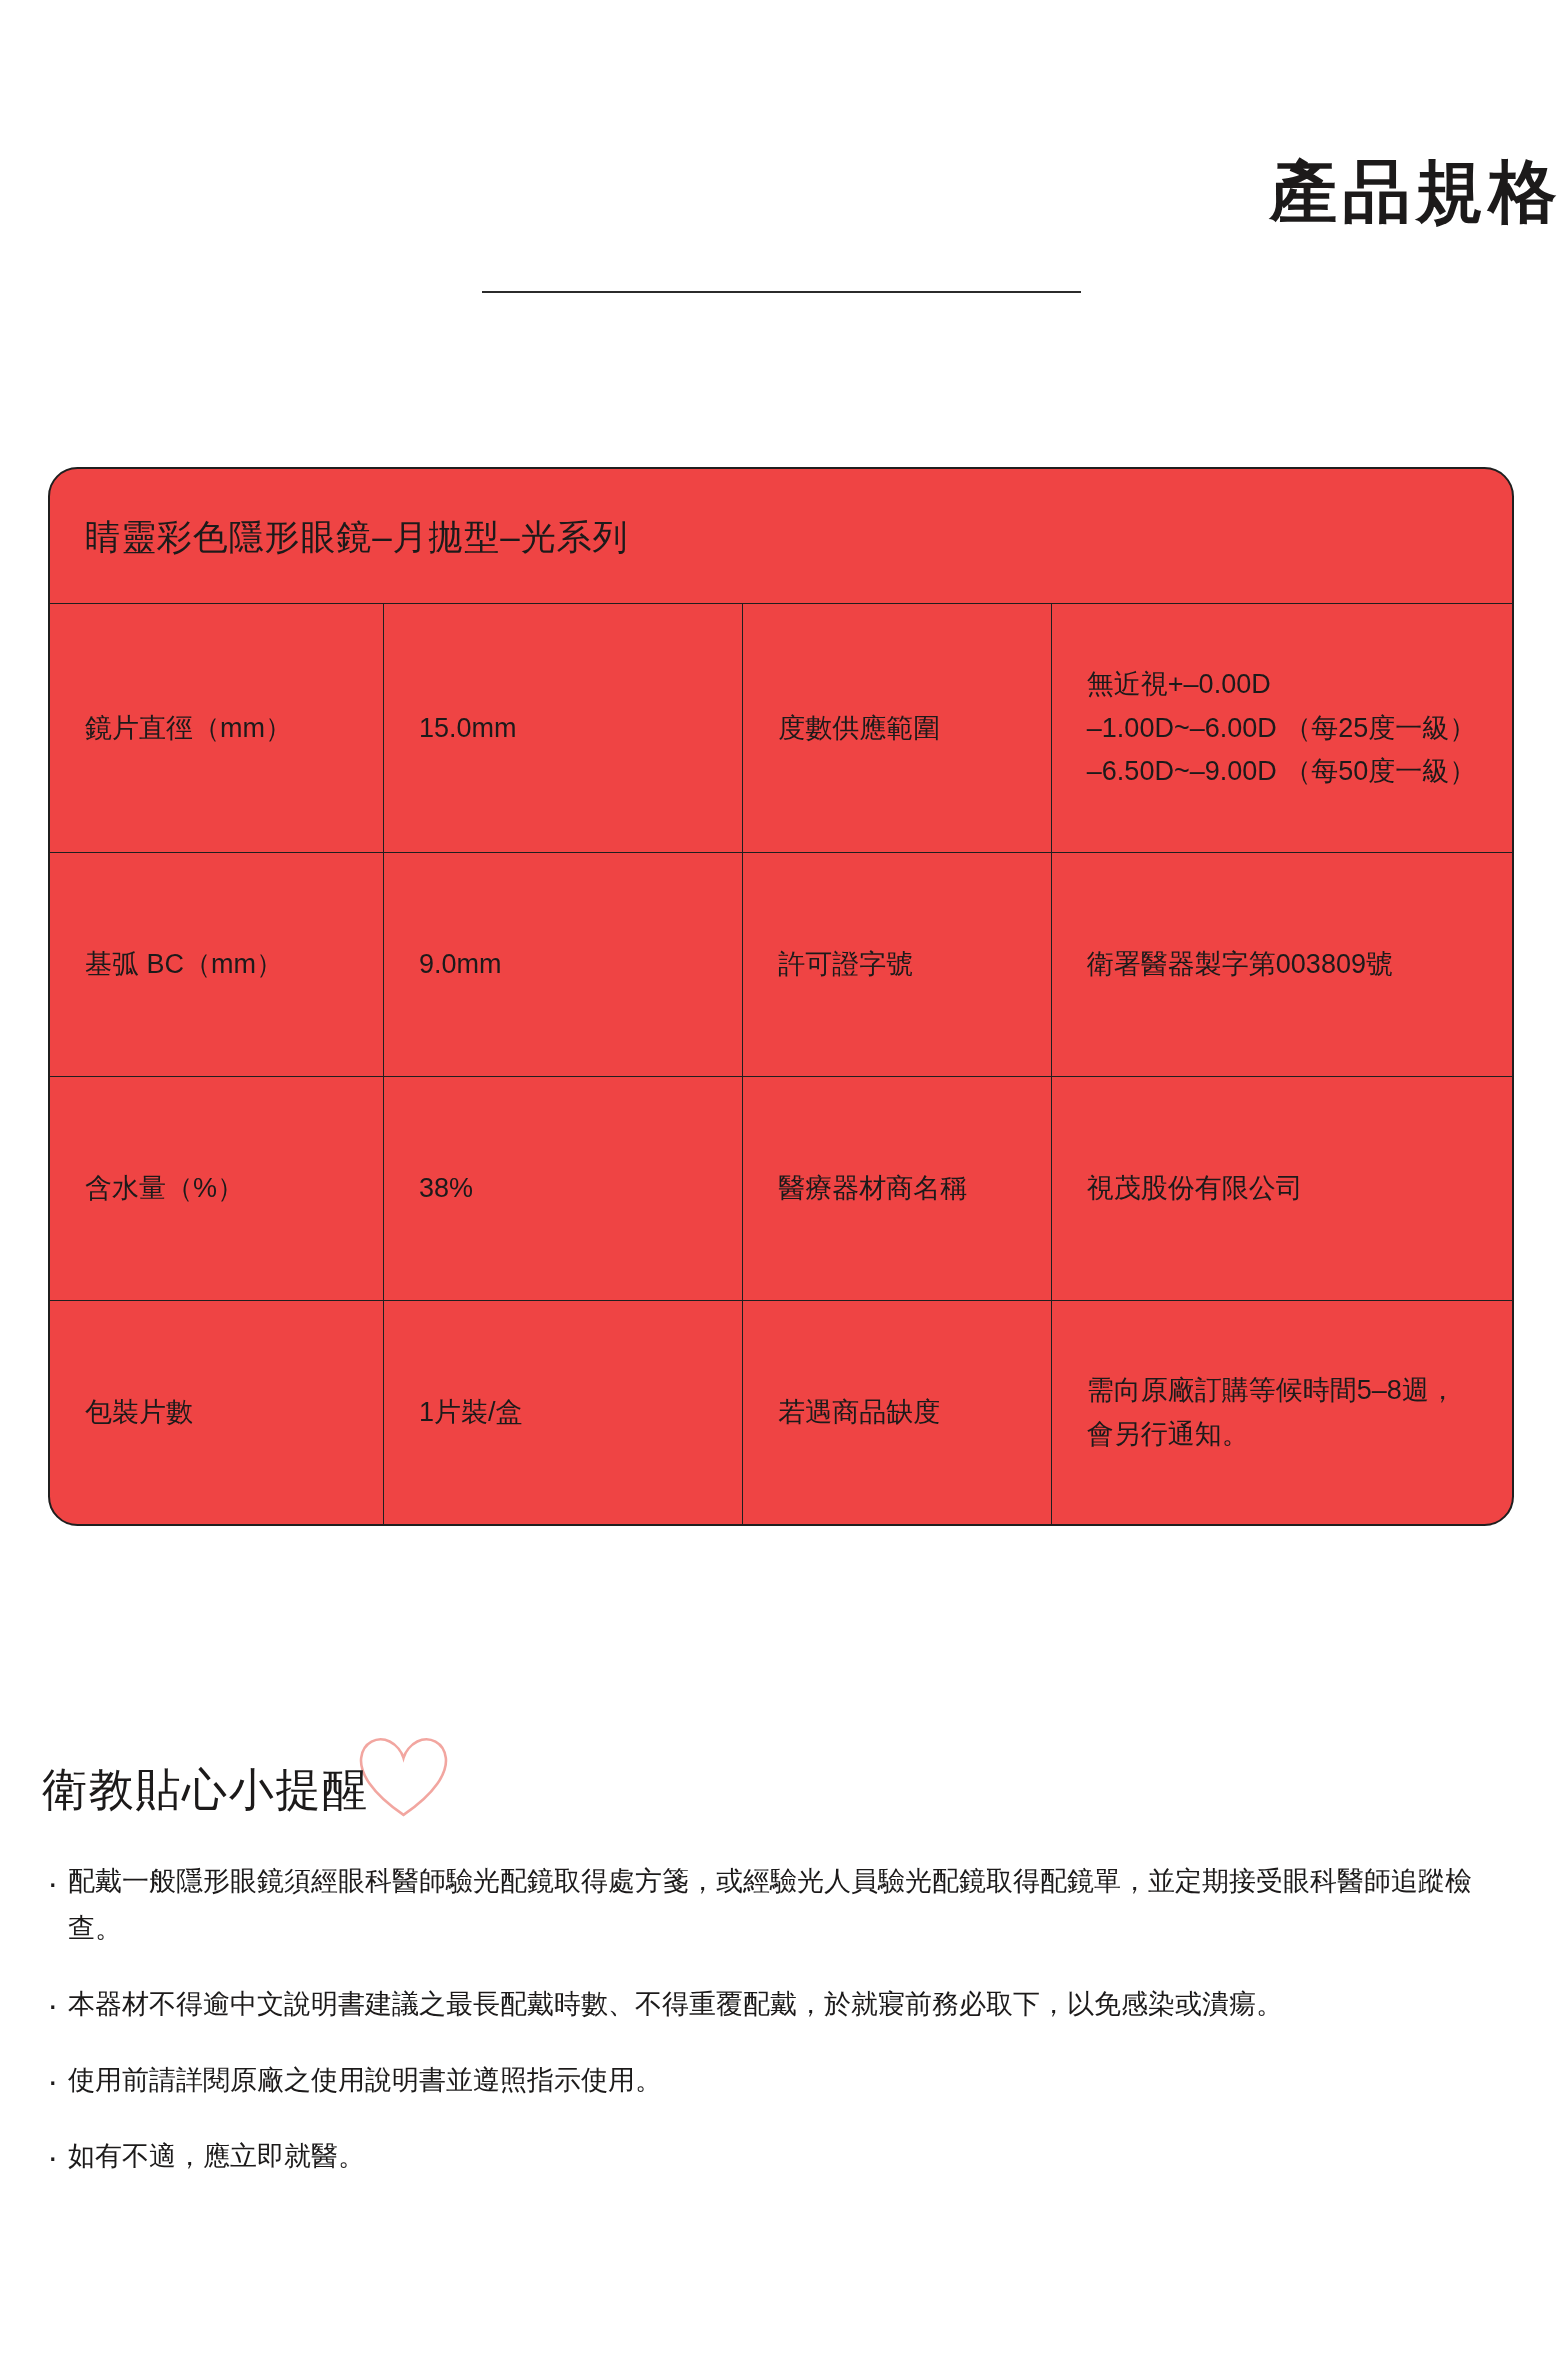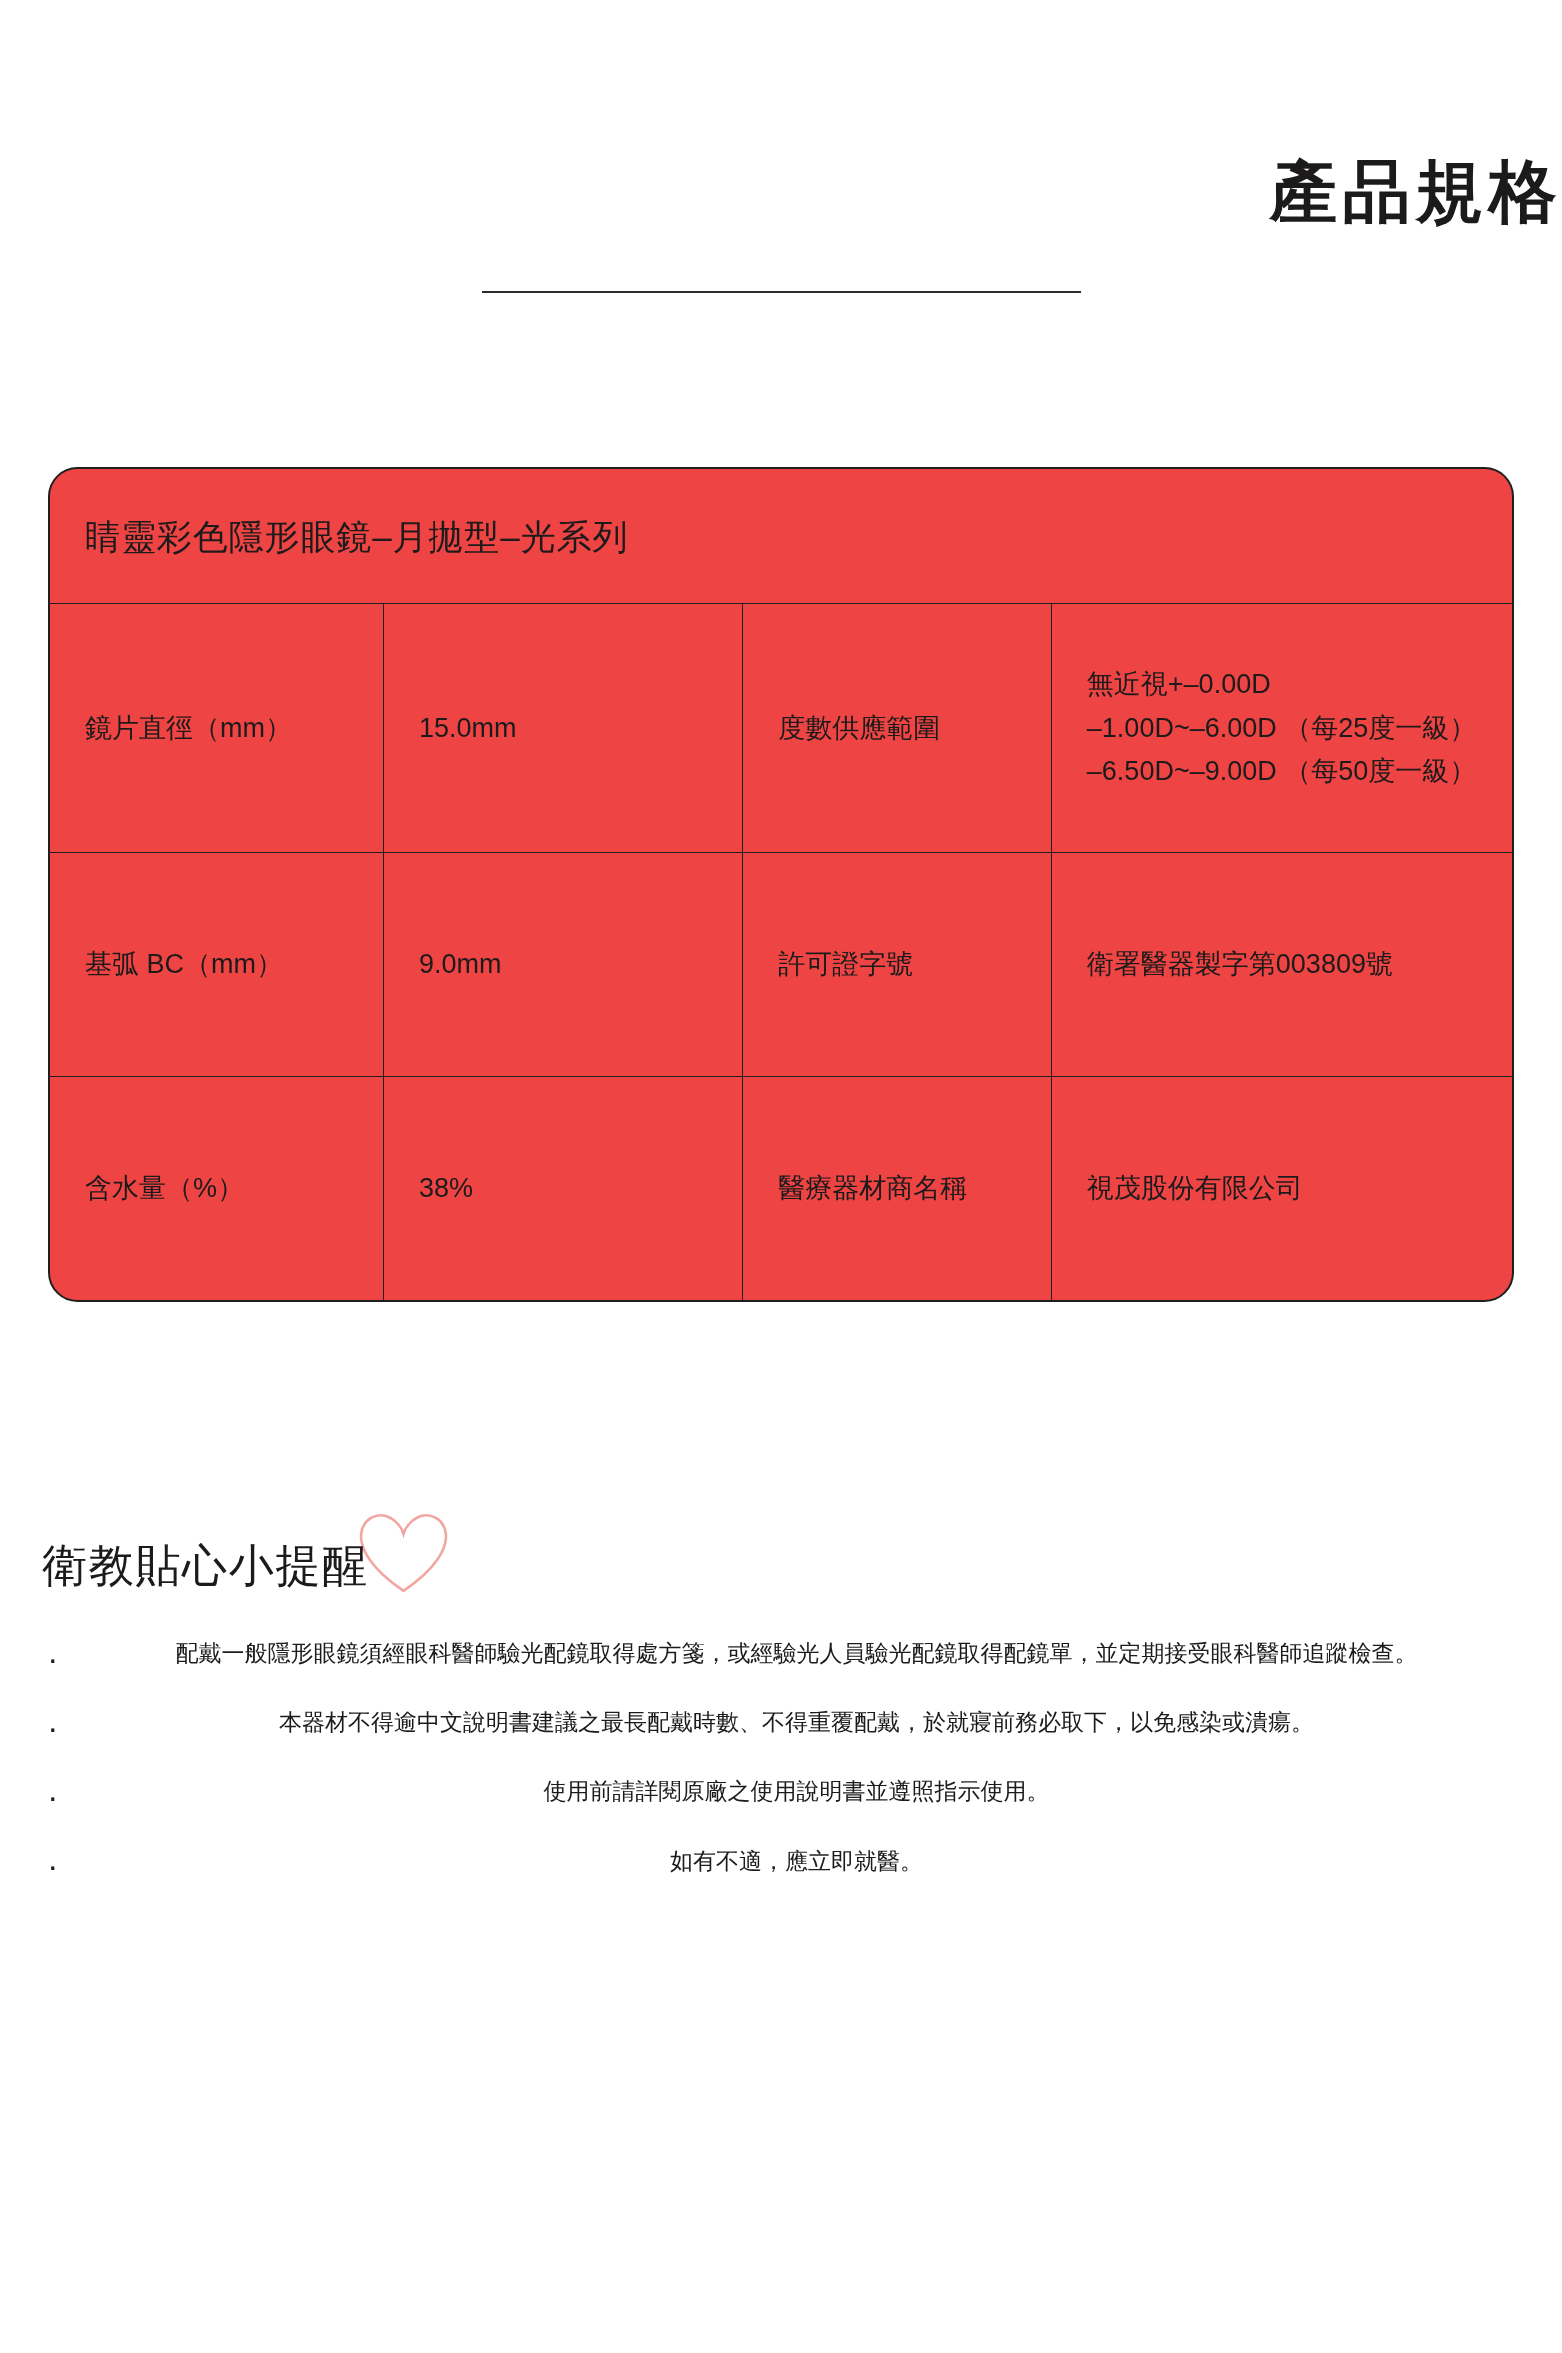--- a/index.html
+++ b/index.html
@@ -115,25 +115,24 @@
     z-index: 1;
   }
   .tips-list {
     list-style: none;
     margin: 38px 0 0 0;
     padding: 0;
   }
   .tips-list li {
     position: relative;
     padding-left: 26px;
-    font-size: 23px;
+    font-size: 27px;
     line-height: 1.72;
     color: #1c1a1a;
     margin-bottom: 29.5px;
-    text-align: center;
   }
   .tips-list li::before {
     content: "·";
     position: absolute;
     left: 5.2px;
     top: -3.5px;
     font-size: 33px;
     color: #1c1a1a;
   }
 </style>
@@ -170,20 +169,29 @@
         <td class="col-d">衛署醫器製字第003809號</td>
       </tr>
 
       <tr class="row-water">
         <td class="col-a">含水量（%）</td>
         <td class="col-b">38%</td>
         <td class="col-c">醫療器材商名稱</td>
         <td class="col-d">視茂股份有限公司</td>
       </tr>
 
+      <tr class="row-pack">
+        <td class="col-a">包裝片數</td>
+        <td class="col-b">1片裝/盒</td>
+        <td class="col-c alert-text">若遇商品缺度</td>
+        <td class="col-d alert-text multi-line">
+          <div>需向原廠訂購等候時間5–8週，</div>
+          <div>會另行通知。</div>
+        </td>
+      </tr>
     </tbody>
       </table>
   </div>
 
   <div class="tips-section">
     <div class="tips-title-wrap">
       <h2 class="tips-title">衛教貼心小提醒</h2>
       <svg class="heart-icon" viewBox="0 0 110 105" aria-hidden="true">
         <path d="M55 97 C 18 72, 4 48, 6 31 C 8 13, 25 5, 39 12 C 47 16, 53 24, 55 31 C 57 24, 63 16, 71 12 C 85 5, 102 13, 104 31 C 106 48, 92 72, 55 97 Z" fill="none" stroke="#f2a6a0" stroke-width="3"></path>
       </svg>

